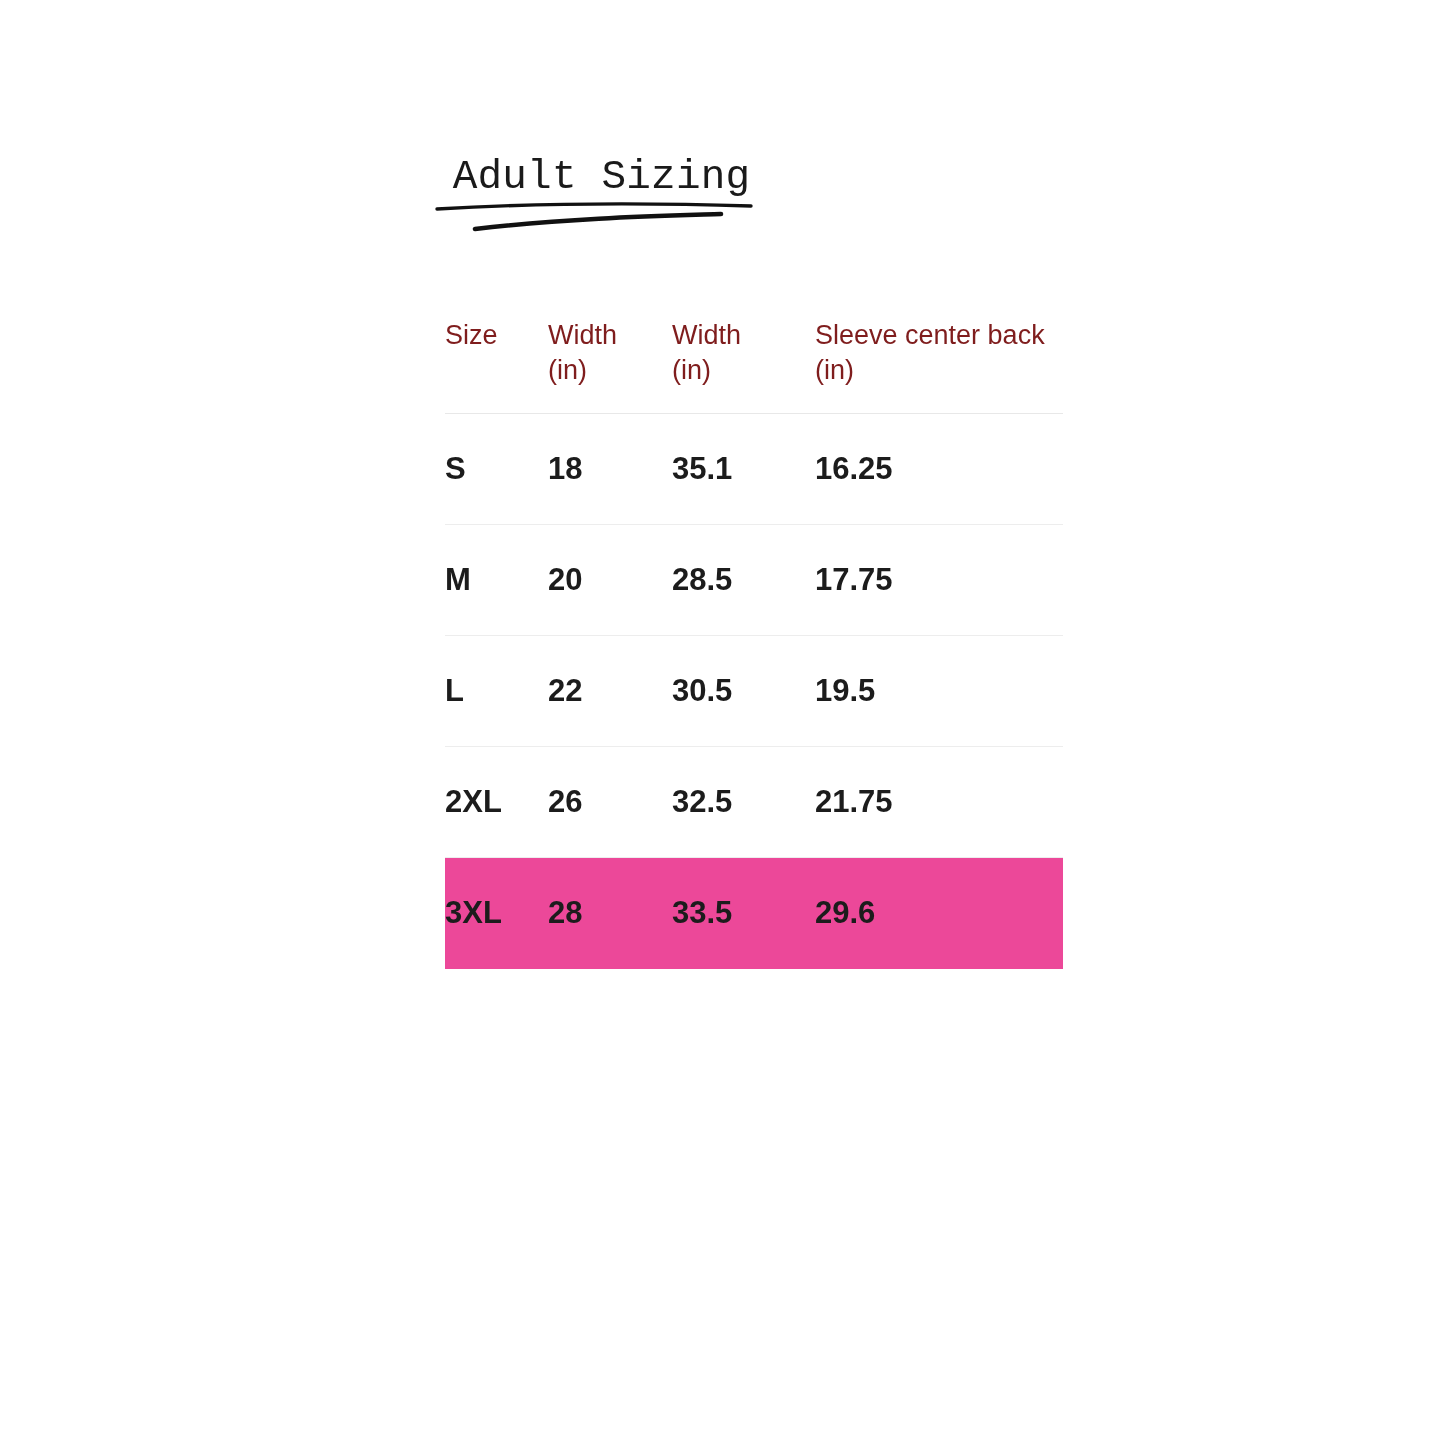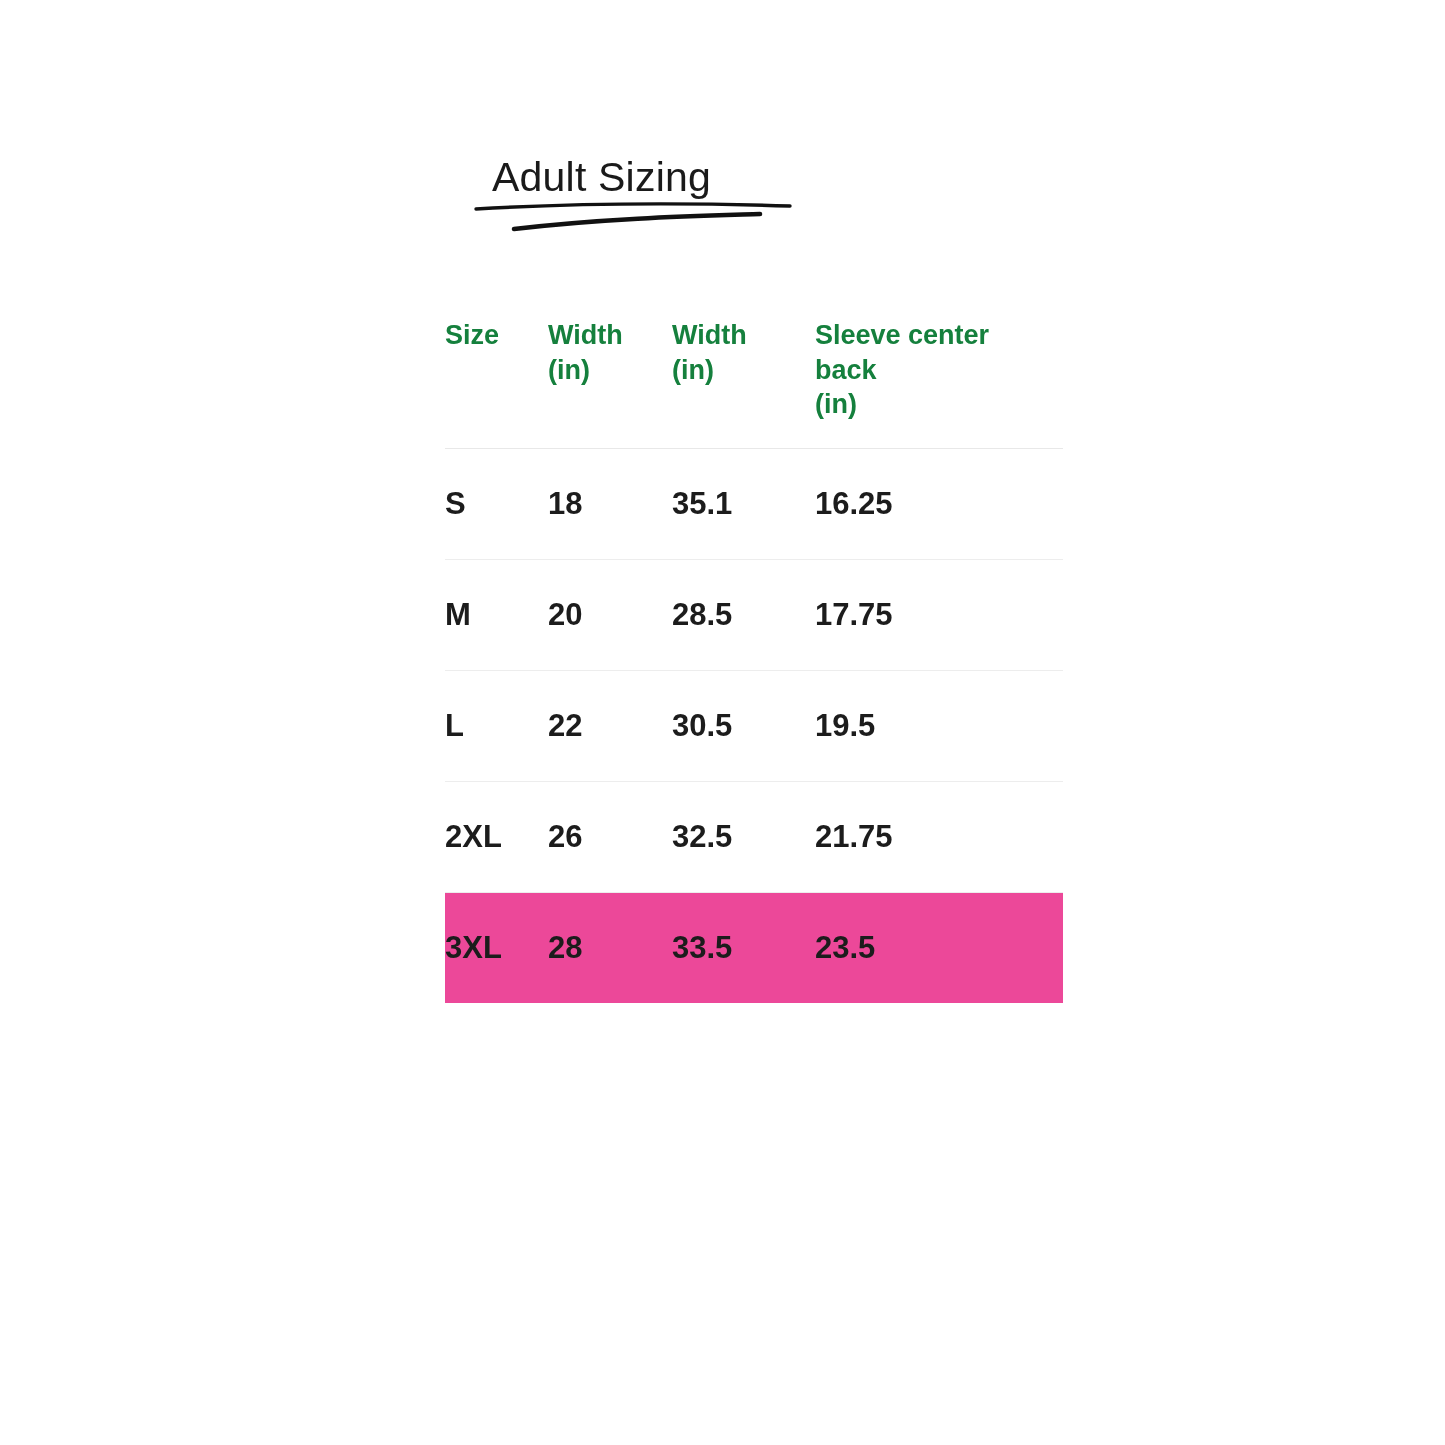--- a/index.html
+++ b/index.html
@@ -18,20 +18,21 @@
     width: 1445px;
     height: 1445px;
     box-sizing: border-box;
   }
   .title-block {
     position: absolute;
     top: 155px;
     left: 0;
     width: 1203px;
     text-align: center;
+    font-family: Liberation Mono, monospace;
   }
   .title {
     display: inline-block;
     position: relative;
     font-size: 41px;
     font-weight: 400;
     color: #1a1a1a;
     letter-spacing: 0.2px;
     line-height: 1.1;
     padding: 0 6px 10px 6px;
@@ -51,22 +52,22 @@
     width: 618px;
   }
   table.size-table {
     width: 100%;
     border-collapse: collapse;
     table-layout: fixed;
   }
   table.size-table th {
     text-align: left;
     font-size: 27px;
-    font-weight: 700;
-    color: #15803d;
+    font-weight: 400;
+    color: #7f1d1d;
     vertical-align: top;
     padding: 0 6px 26px 0;
     line-height: 1.28;
   }
   table.size-table thead tr {
     border-bottom: 1px solid #e8e8e8;
   }
   table.size-table td {
     font-size: 31px;
     font-weight: 700;
@@ -154,19 +155,19 @@
         <tr>
           <td>2XL</td>
           <td>26</td>
           <td>32.5</td>
           <td>21.75</td>
         </tr>
         <tr class="highlight">
           <td>3XL</td>
           <td>28</td>
           <td>33.5</td>
-          <td>23.5</td>
+          <td>29.6</td>
         </tr>
       </tbody>
     </table>
   </div>
 
 </div>
 
 </body></html>

